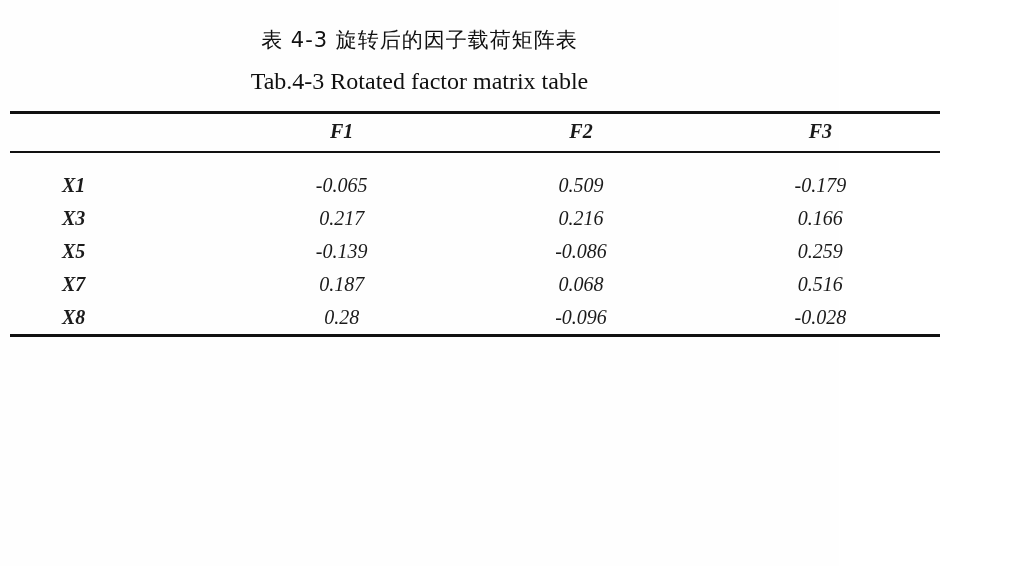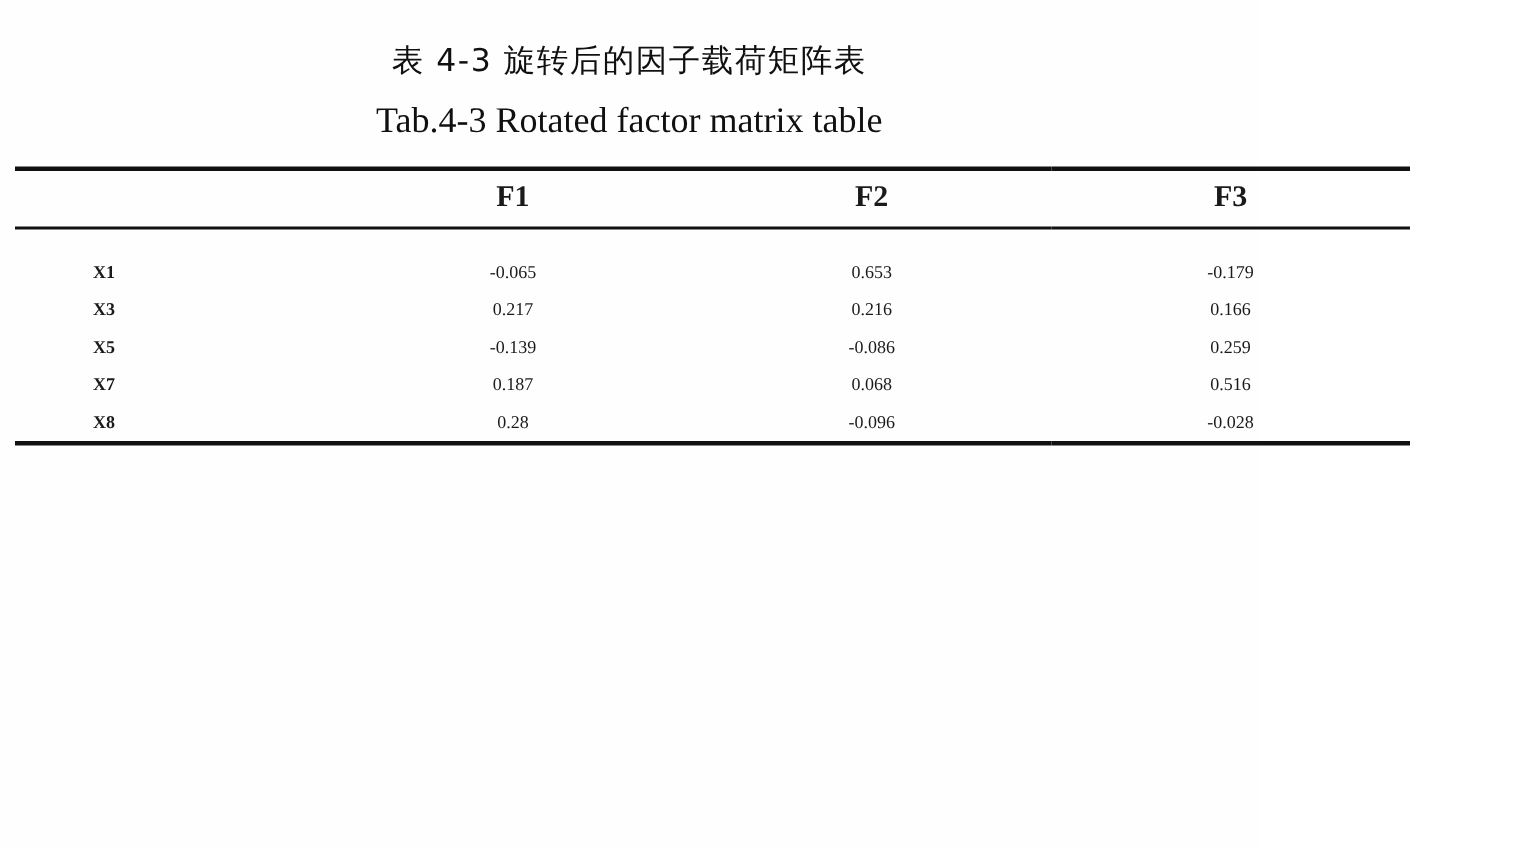--- a/index.html
+++ b/index.html
@@ -34,40 +34,41 @@
   .caption-en {
     font-family: "Liberation Serif", serif;
     font-size: 24px;
     color: #101010;
     margin-bottom: 16px;
   }
   .table-wrap {
     width: 930px;
     margin: 16px auto;
     padding-left: 10px;
+    font-style: italic;
   }
   table.matrix {
     width: 100%;
     border-collapse: collapse;
     font-family: "Liberation Serif", serif;
     font-size: 20px;
   }
   table.matrix thead th {
     font-weight: bold;
     font-size: 20px;
     padding: 6px 0 8px 0;
     text-align: center;
   }
   table.matrix thead th.rowhead-col {
     width: 170px;
   }
   table.matrix tbody td {
     padding: 5px 0 5px 0;
     text-align: center;
-    font-size: 12px;
+    font-size: 20px;
   }
   table.matrix tbody td.rowlabel {
     font-weight: bold;
     text-align: left;
     padding-left: 52px;
     width: 170px;
   }
   .rule-top {
     border-top: 3px solid #111;
   }
@@ -108,21 +109,21 @@
       <tbody>
         <tr class="rule-mid spacer-row">
           <td></td>
           <td></td>
           <td></td>
           <td></td>
         </tr>
         <tr>
           <td class="rowlabel">X1</td>
           <td>-0.065</td>
-          <td>0.653</td>
+          <td>0.509</td>
           <td>-0.179</td>
         </tr>
         <tr>
           <td class="rowlabel">X3</td>
           <td>0.217</td>
           <td>0.216</td>
           <td>0.166</td>
         </tr>
         <tr>
           <td class="rowlabel">X5</td>

